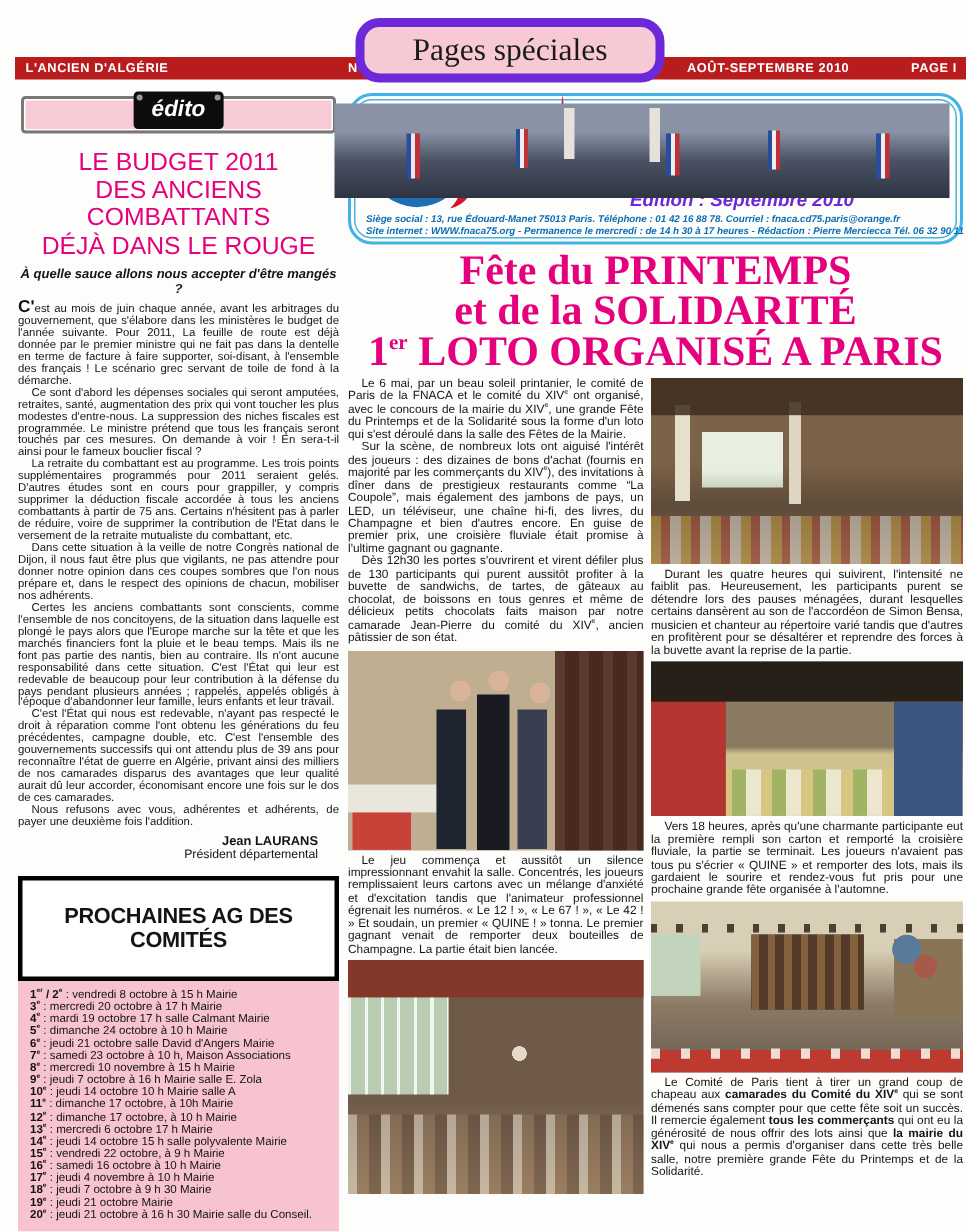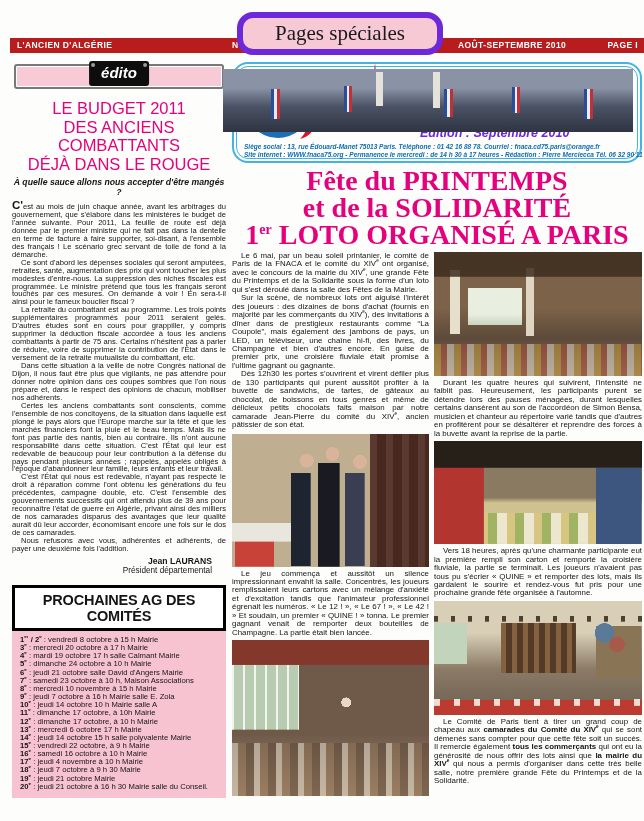--- a/index.html
+++ b/index.html
@@ -21,21 +21,21 @@
   .ed-title p{margin:0;color:#e5017d;font-weight:normal;font-size:16.5px;line-height:18.5px;text-align:center;text-indent:0;}
   .ed-sub{font-size:8.7px;font-weight:bold;font-style:italic;text-align:center;margin:4px 0 5px 0;}
   .ed-body p{margin:0;font-size:7.6px;line-height:7.95px;text-align:justify;text-indent:9px;}
   .ed-body p:first-child{text-indent:0;}
   .ed-body p:first-child::first-letter{font-size:11.5px;font-weight:bold;}
   .sign{text-align:right;padding-right:14px;margin-top:3px;}
   .sign-nm{font-weight:bold;font-size:8.6px;}
   .sign-rl{font-size:8.2px;}
 
   .agenda{margin-top:10px;}
-  .ag-head{border:3px solid #000;background:#fff;text-align:center;font-weight:bold;font-size:14.5px;letter-spacing:-.2px;padding:4px 0;position:relative;z-index:2;}
+  .ag-head{border:3px solid #000;background:#fff;text-align:center;font-weight:bold;font-size:14.5px;letter-spacing:-.2px;padding:16px 0;position:relative;z-index:2;}
   .ag-list{background:#f7c3d1;padding:5px 4px 7px 8px;}
   .ag-row{font-size:7.7px;line-height:8.15px;white-space:nowrap;overflow:hidden;}
   .ag-num{font-weight:bold;}
 
   
   .masthead{position:absolute;left:232px;top:62px;width:410px;height:101px;}
   .mh-outer{position:absolute;inset:0;border:2px solid #43b2e4;border-radius:16px;}
   .mh-inner{position:absolute;inset:4px;border:1px solid #43b2e4;border-radius:12px;}
   .mh-logo{position:absolute;left:10px;top:5px;}
   .mh-name{position:absolute;left:92px;top:0px;display:flex;align-items:flex-end;}

